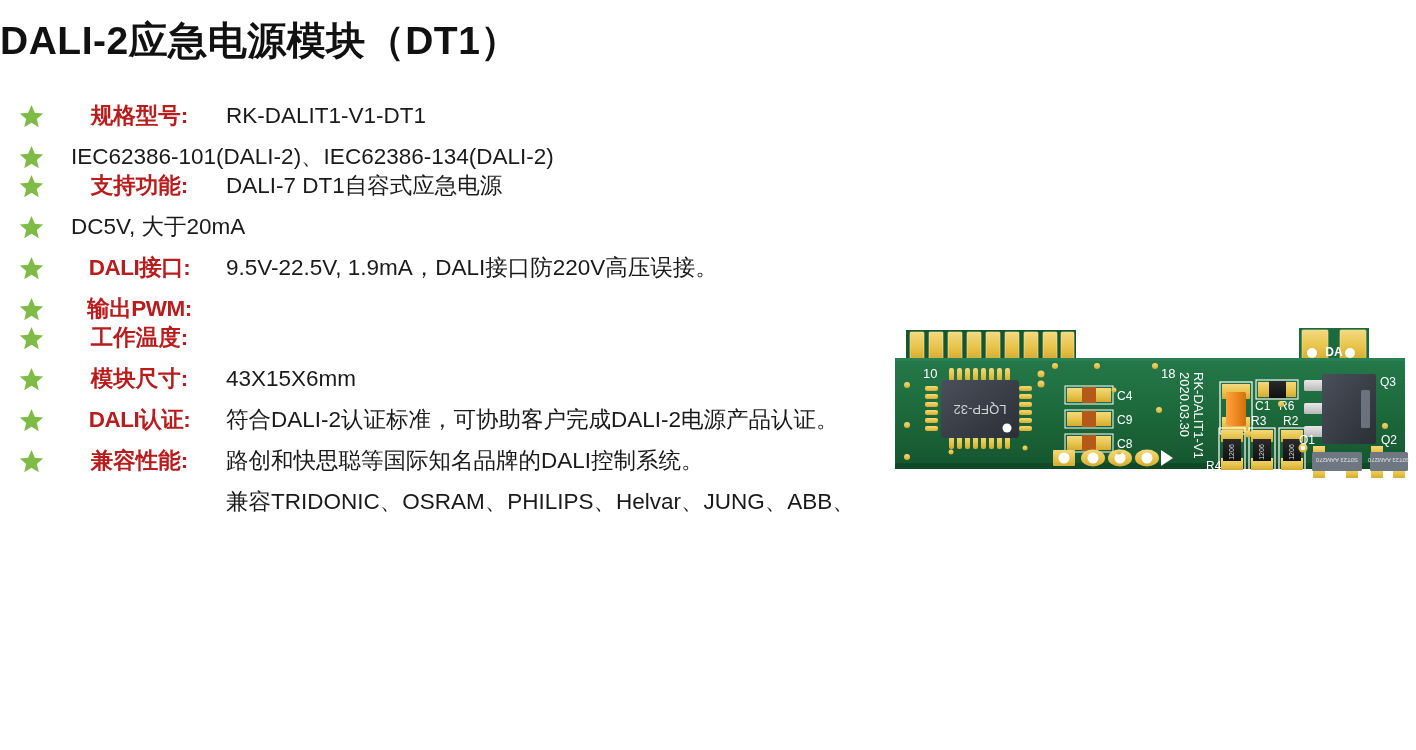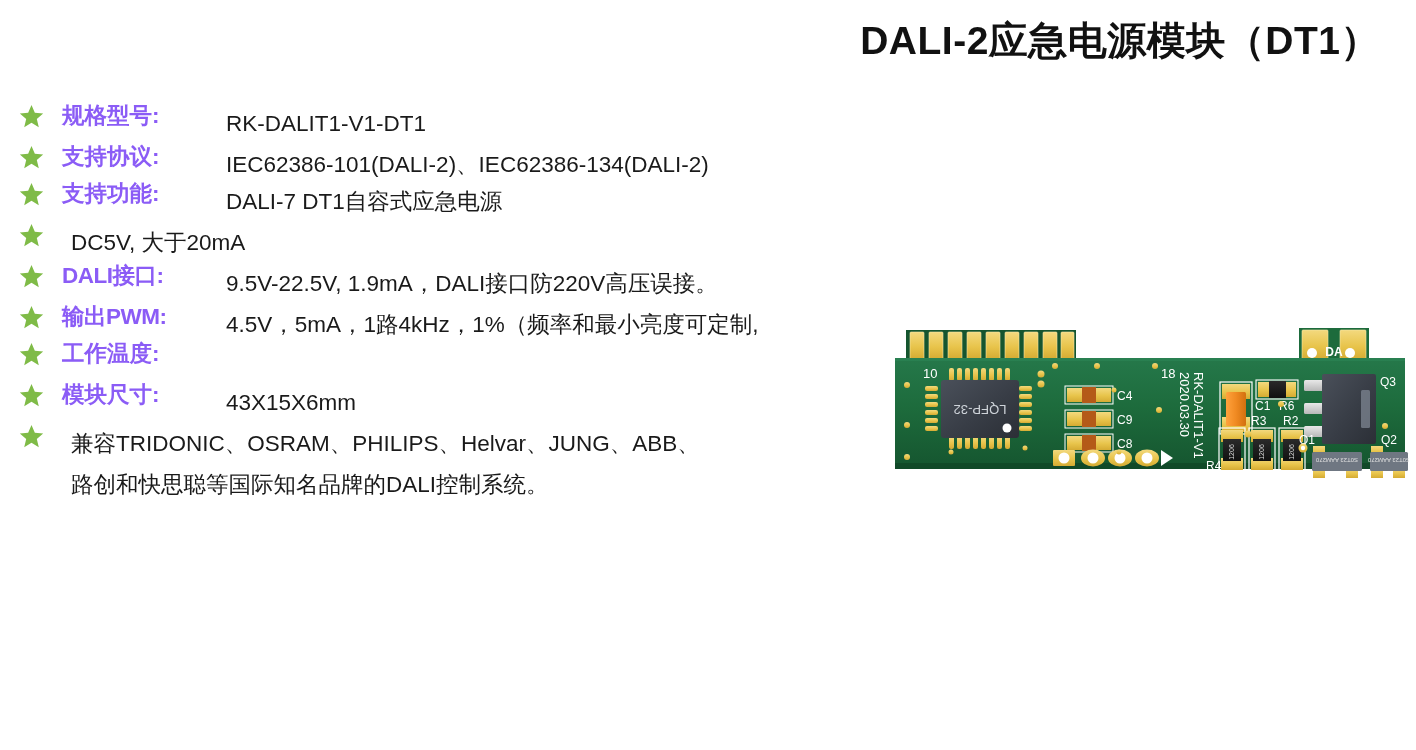--- a/index.html
+++ b/index.html
@@ -13,21 +13,21 @@
     position: relative;
     overflow: hidden;
     font-family: "Liberation Sans", "DejaVu Sans", sans-serif;
     -webkit-font-smoothing: antialiased;
   }
 
   
   #page-title {
     position: absolute;
     top: 14px; left: 0; width: 1380px;
-    text-align: right;
+    text-align: left;
     font-size: 39px;
     font-weight: bold;
     letter-spacing: 0.5px;
     color: #111111;
     white-space: nowrap;
   }
 
   
   #spec-list {
     position: absolute;
@@ -47,37 +47,36 @@
     align-items: flex-start;
     padding-top: 3px;
   }
   .star-icon {
     display: block;
     width: 25px; height: 25px;
   }
   .label-cell {
     flex: 0 0 155px;
     width: 155px;
-    text-align: left;
+    text-align: center;
     font-size: 22.5px;
     font-weight: bold;
-    color: #8b5cf6;
+    color: #b91c1c;
     white-space: nowrap;
     line-height: 29px;
     letter-spacing: 0px;
   }
   .value-cell {
     flex: 1 1 auto;
     padding-left: 9px;
     font-size: 22.5px;
     font-weight: 400;
     color: #1a1a1a;
     line-height: 29px;
     white-space: nowrap;
-    margin-top: 8px;
   }
   .value-cell .vline { display: block; }
   .value-cell .vline + .vline { margin-top: 12px; }
   
   .spec-row.multiline { min-height: auto; padding-bottom: 0; }
 
   
   .label-cell.wide { letter-spacing: -0.5px; }
 
   
@@ -106,21 +105,20 @@
       <span class="vline">RK-DALIT1-V1-DT1</span>
     </div>
   </div>
 
   <div class="spec-row multiline">
     <div class="star-cell">
       <svg class="star-icon" viewBox="0 0 24 24">
         <polygon points="12,1 15.2,8.4 23.2,9.1 17.1,14.4 19,22.2 12,18 5,22.2 6.9,14.4 0.8,9.1 8.8,8.4" fill="#7fbb47"></polygon>
       </svg>
     </div>
-    <div class="label-cell">支持协议:</div>
     <div class="value-cell">
       <span class="vline">IEC62386-101(DALI-2)、IEC62386-134(DALI-2)</span>
     </div>
   </div>
 
   <div class="spec-row">
     <div class="star-cell">
       <svg class="star-icon" viewBox="0 0 24 24">
         <polygon points="12,1 15.2,8.4 23.2,9.1 17.1,14.4 19,22.2 12,18 5,22.2 6.9,14.4 0.8,9.1 8.8,8.4" fill="#7fbb47"></polygon>
       </svg>
@@ -155,21 +153,20 @@
   </div>
 
   <div class="spec-row multiline">
     <div class="star-cell">
       <svg class="star-icon" viewBox="0 0 24 24">
         <polygon points="12,1 15.2,8.4 23.2,9.1 17.1,14.4 19,22.2 12,18 5,22.2 6.9,14.4 0.8,9.1 8.8,8.4" fill="#7fbb47"></polygon>
       </svg>
     </div>
     <div class="label-cell wide">输出PWM:</div>
     <div class="value-cell">
-      <span class="vline">4.5V，5mA，1路4kHz，1%（频率和最小亮度可定制,</span>
     </div>
   </div>
 
   <div class="spec-row">
     <div class="star-cell">
       <svg class="star-icon" viewBox="0 0 24 24">
         <polygon points="12,1 15.2,8.4 23.2,9.1 17.1,14.4 19,22.2 12,18 5,22.2 6.9,14.4 0.8,9.1 8.8,8.4" fill="#7fbb47"></polygon>
       </svg>
     </div>
     <div class="label-cell">工作温度:</div>
@@ -181,30 +178,42 @@
         <polygon points="12,1 15.2,8.4 23.2,9.1 17.1,14.4 19,22.2 12,18 5,22.2 6.9,14.4 0.8,9.1 8.8,8.4" fill="#7fbb47"></polygon>
       </svg>
     </div>
     <div class="label-cell">模块尺寸:</div>
     <div class="value-cell">
       <span class="vline">43X15X6mm</span>
     </div>
   </div>
 
 
+  <div class="spec-row">
+    <div class="star-cell">
+      <svg class="star-icon" viewBox="0 0 24 24">
+        <polygon points="12,1 15.2,8.4 23.2,9.1 17.1,14.4 19,22.2 12,18 5,22.2 6.9,14.4 0.8,9.1 8.8,8.4" fill="#7fbb47"></polygon>
+      </svg>
+    </div>
+    <div class="label-cell wide">DALI认证:</div>
+    <div class="value-cell">
+      <span class="vline">符合DALI-2认证标准，可协助客户完成DALI-2电源产品认证。</span>
+    </div>
+  </div>
 
   <div class="spec-row multiline">
     <div class="star-cell">
       <svg class="star-icon" viewBox="0 0 24 24">
         <polygon points="12,1 15.2,8.4 23.2,9.1 17.1,14.4 19,22.2 12,18 5,22.2 6.9,14.4 0.8,9.1 8.8,8.4" fill="#7fbb47"></polygon>
       </svg>
     </div>
-    <div class="value-cell">
+    <div class="label-cell">兼容性能:</div>
+    <div class="value-cell">
+      <span class="vline">路创和快思聪等国际知名品牌的DALI控制系统。</span>
       <span class="vline">兼容TRIDONIC、OSRAM、PHILIPS、Helvar、JUNG、ABB、</span>
-      <span class="vline">路创和快思聪等国际知名品牌的DALI控制系统。</span>
     </div>
   </div>
 
 </div>
 
 <div id="pcb-figure">
 <svg class="pcb-svg" viewBox="0 0 516 215">
   <defs>
     <linearGradient id="gBoard" x1="0" y1="0" x2="0" y2="1">
       <stop offset="0%" stop-color="#25784a"></stop>

